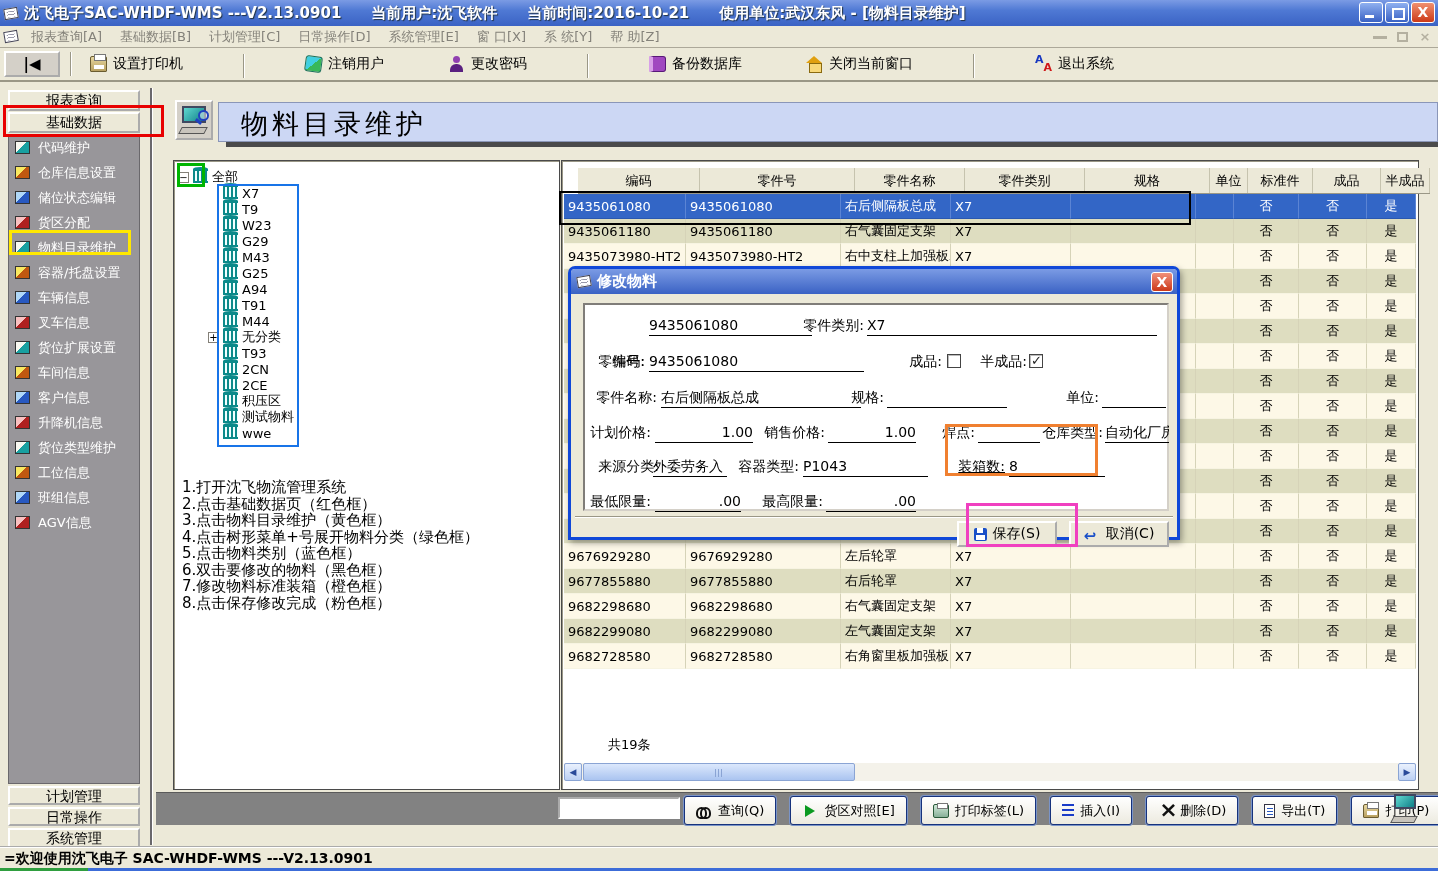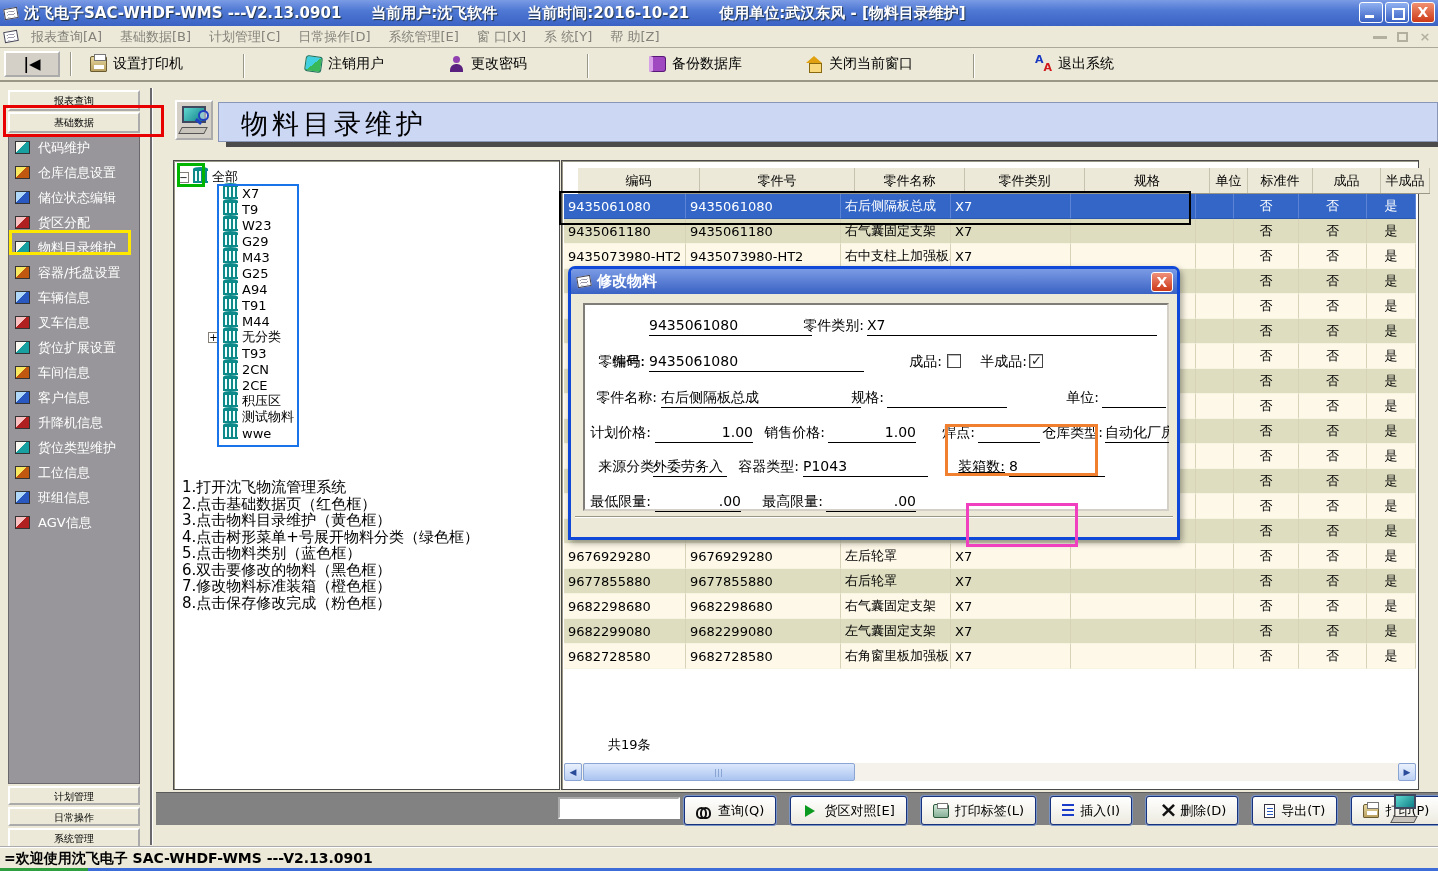--- a/index.html
+++ b/index.html
@@ -45,21 +45,21 @@
 .ic-change-password-icon::before { content:""; position:absolute; left:5px; top:0; width:7px; height:7px; border-radius:50%; background:#9040b0; }
 .ic-change-password-icon::after { content:""; position:absolute; left:2px; bottom:0; width:13px; height:8px; border-radius:6px 6px 0 0; background:#5a2080; }
 .ic-backup-database-icon { background:#a048c0; border:1px solid #581878; border-left:4px solid #d8a0e8; border-radius:1px 3px 3px 1px; }
 .ic-close-window-icon::before { content:""; position:absolute; left:0; top:0; border-left:8px solid transparent; border-right:8px solid transparent; border-bottom:7px solid #e0a010; }
 .ic-close-window-icon::after { content:""; position:absolute; left:3px; top:7px; width:11px; height:8px; background:#f8d878; border:1px solid #8a6a10; }
 .ic-exit-system-icon::before { content:"A"; position:absolute; left:0; top:-3px; font-size:11px; font-weight:bold; color:#1838c0; }
 .ic-exit-system-icon::after { content:"A"; position:absolute; right:0; bottom:-2px; font-size:11px; font-weight:bold; color:#d01818; }
 
 
 .side-btn { position:absolute; left:8px; width:132px; height:21px; background:#ece9d8;
-  border:2px outset #fff; text-align:center; font-size:10px; line-height:17px; cursor:pointer; }
+  border:2px outset #fff; text-align:center; font-size:14px; line-height:17px; cursor:pointer; }
 .side-panel { position:absolute; left:8px; top:134px; width:132px; height:650px; background:#98969a; border:1px solid #6a686c; }
 .side-item { display:flex; align-items:center; gap:8px; height:25px; padding-left:6px; color:#fff; font-size:13px; cursor:pointer; white-space:nowrap; }
 .side-icon { width:15px; height:13px; border:1px solid #333; flex:0 0 15px; }
 .side-item:nth-child(4n+1) .side-icon { background:linear-gradient(135deg,#f8f8f0 45%,#18a0a0 45%); }
 .side-item:nth-child(4n+2) .side-icon { background:linear-gradient(135deg,#f8e860 45%,#c05810 45%); }
 .side-item:nth-child(4n+3) .side-icon { background:linear-gradient(135deg,#b0d8f8 45%,#2858c0 45%); }
 .side-item:nth-child(4n+4) .side-icon { background:linear-gradient(135deg,#f8c0c0 45%,#b02020 45%); }
 .side-divider { position:absolute; left:150px; top:88px; width:3px; height:757px; background:#6a686c; border-right:1px solid #fff; }
 
 
@@ -753,20 +753,30 @@
       </div>
 
       <div class="frow" style="top:188px;">
         <span class="flabel" style="left:0;width:66px;">最低限量:</span>
         <span class="fval r" style="left:70px;width:86px;">.00</span>
         <span class="flabel" style="left:172px;width:66px;">最高限量:</span>
         <span class="fval r" style="left:241px;width:90px;">.00</span>
       </div>
     </div>
     <div class="dlg-sep"></div>
+    <div class="dlg-buttons">
+      <div class="dlg-btn">
+        <span class="ic-save-icon"></span>
+        <span>保存(S)</span>
+      </div>
+      <div class="dlg-btn">
+        <span class="bicon ic-undo-icon"></span>
+        <span>取消(C)</span>
+      </div>
+    </div>
   </div>
 
   <div class="anno anno-red" style="border-color: rgb(232, 0, 0);"></div>
   <div class="anno anno-yellow" style="border-color: rgb(255, 232, 0);"></div>
   <div class="anno anno-green" style="border-color: rgb(0, 180, 0);"></div>
   <div class="anno anno-blue" style="border-color: rgb(24, 116, 232);"></div>
   <div class="anno anno-black" style="border-color: rgb(0, 0, 0);"></div>
   <div class="anno anno-orange" style="border-color: rgb(240, 128, 48);"></div>
   <div class="anno anno-pink" style="border-color: rgb(240, 64, 192);"></div>
 

